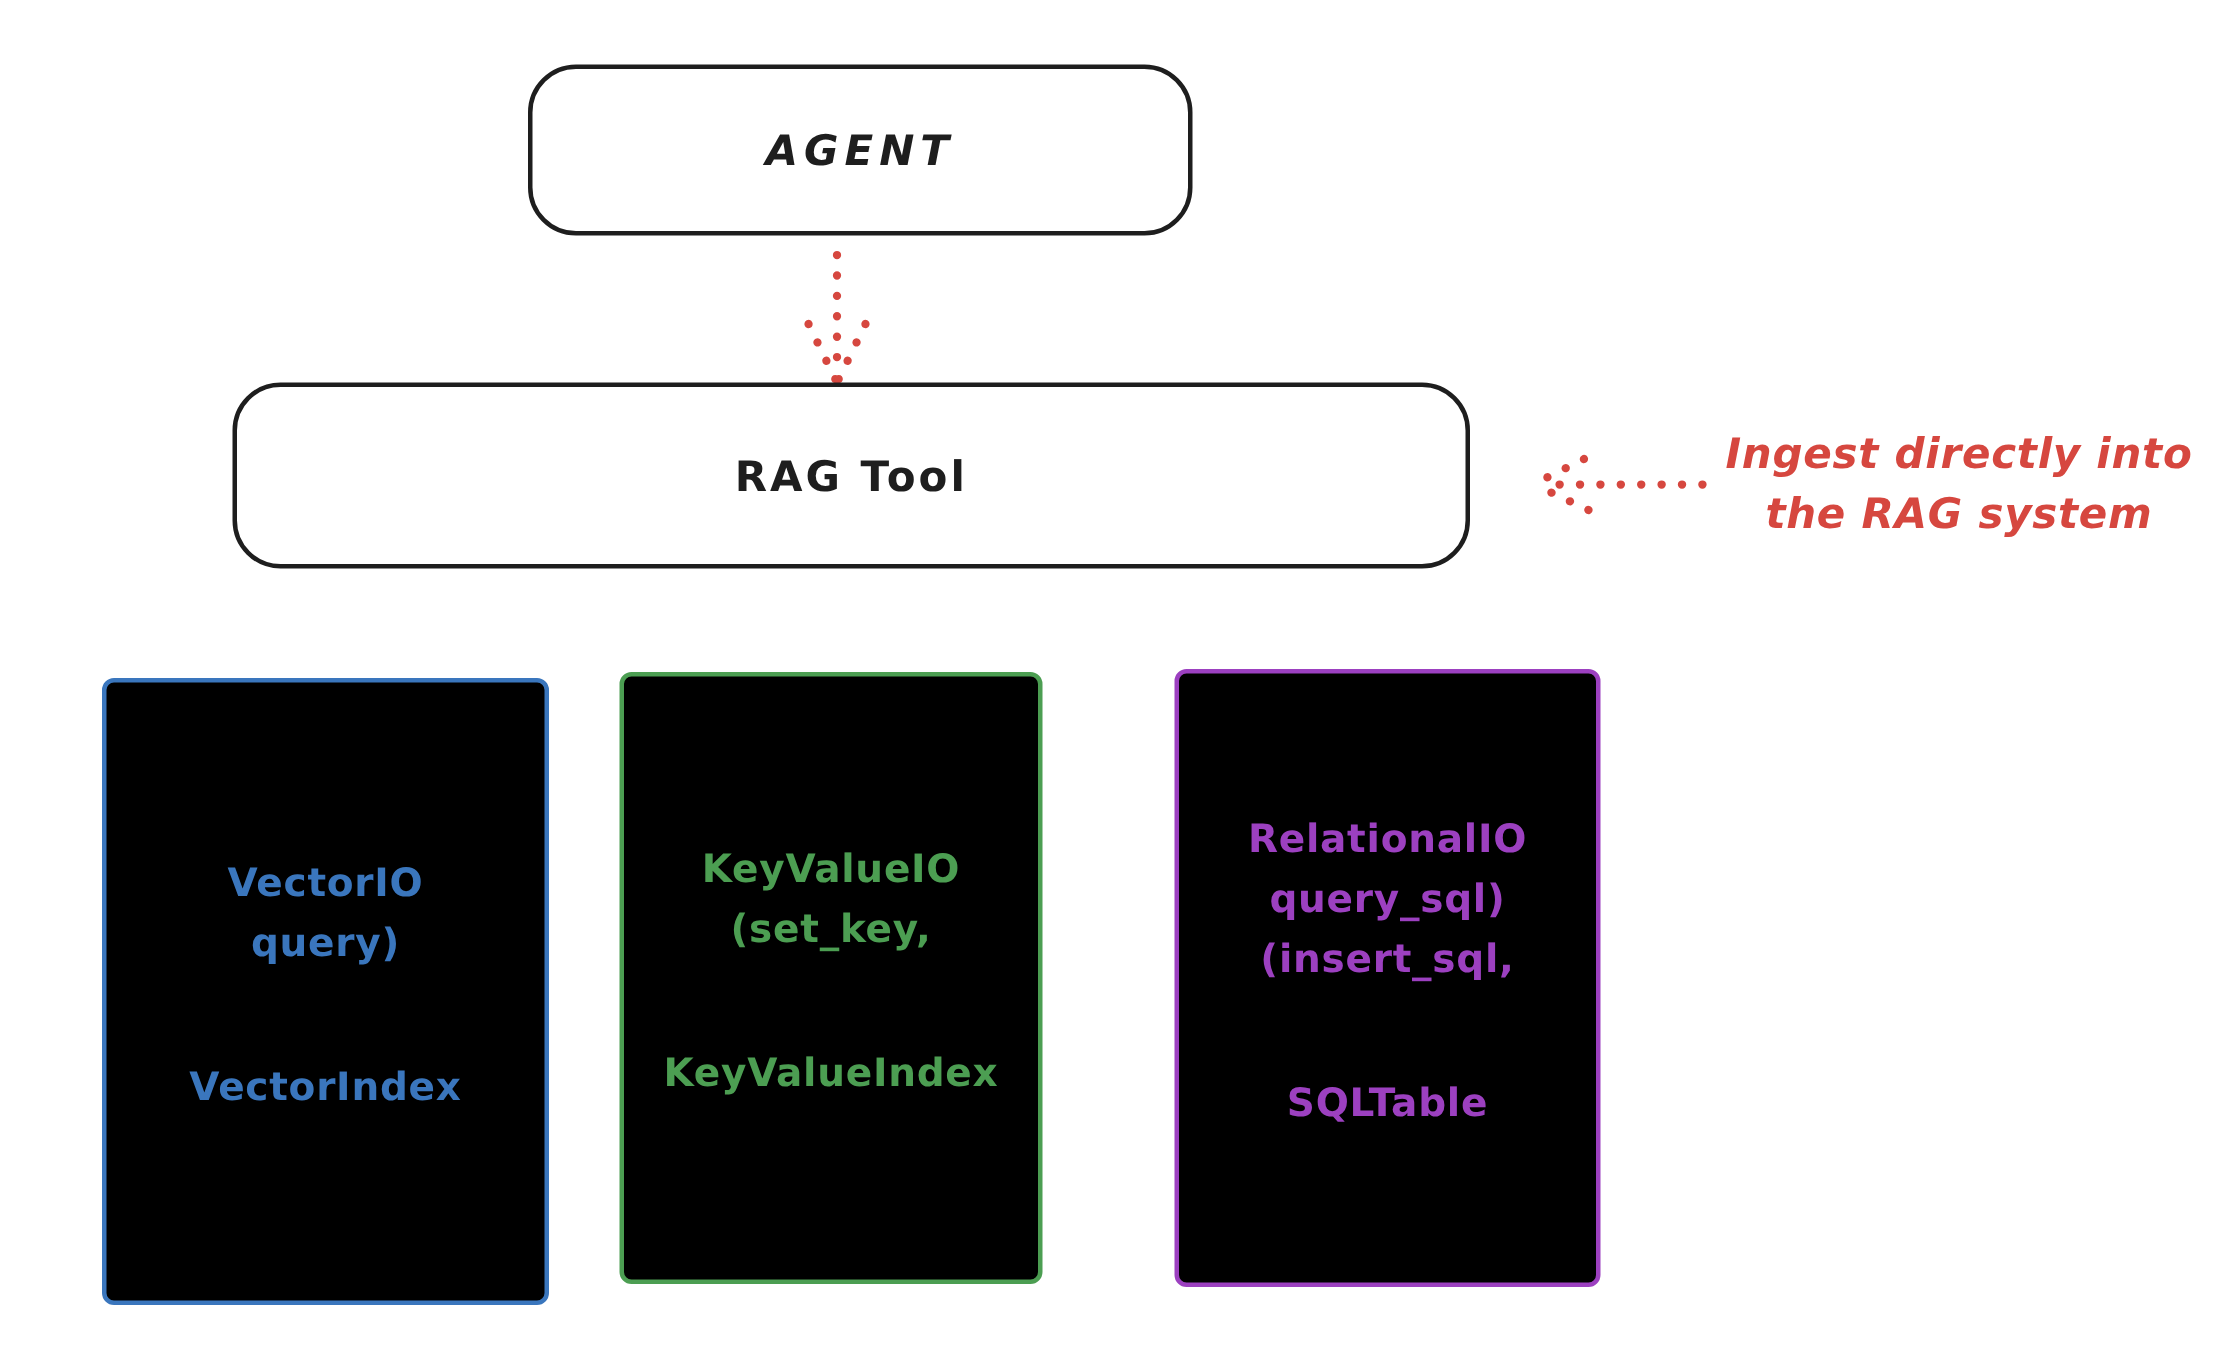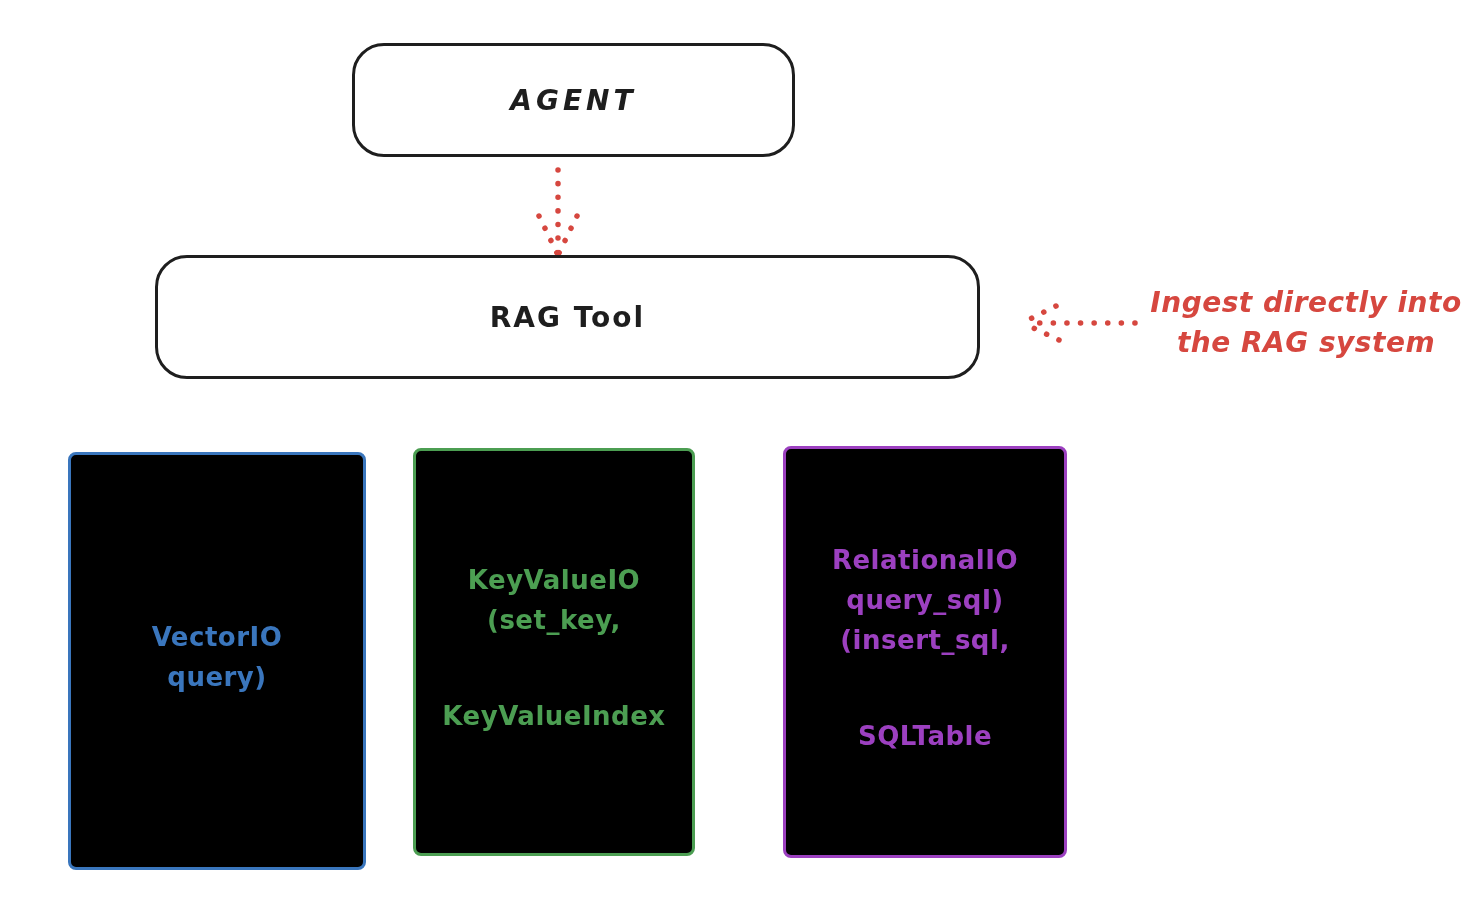--- a/index.html
+++ b/index.html
@@ -124,20 +124,21 @@
   </div>
 
   <div class="annotation">
     <div>Ingest directly into</div>
     <div>the RAG system</div>
   </div>
 
   <div class="store-box vector-box">
     <div>VectorIO</div>
     <div>query)</div>
+    <div class="footer-line">VectorIndex</div>
   </div>
 
   <div class="store-box keyvalue-box">
     <div>KeyValueIO</div>
     <div>(set_key,</div>
     <div class="footer-line">KeyValueIndex</div>
   </div>
 
   <div class="store-box relational-box">
     <div>RelationalIO</div>

